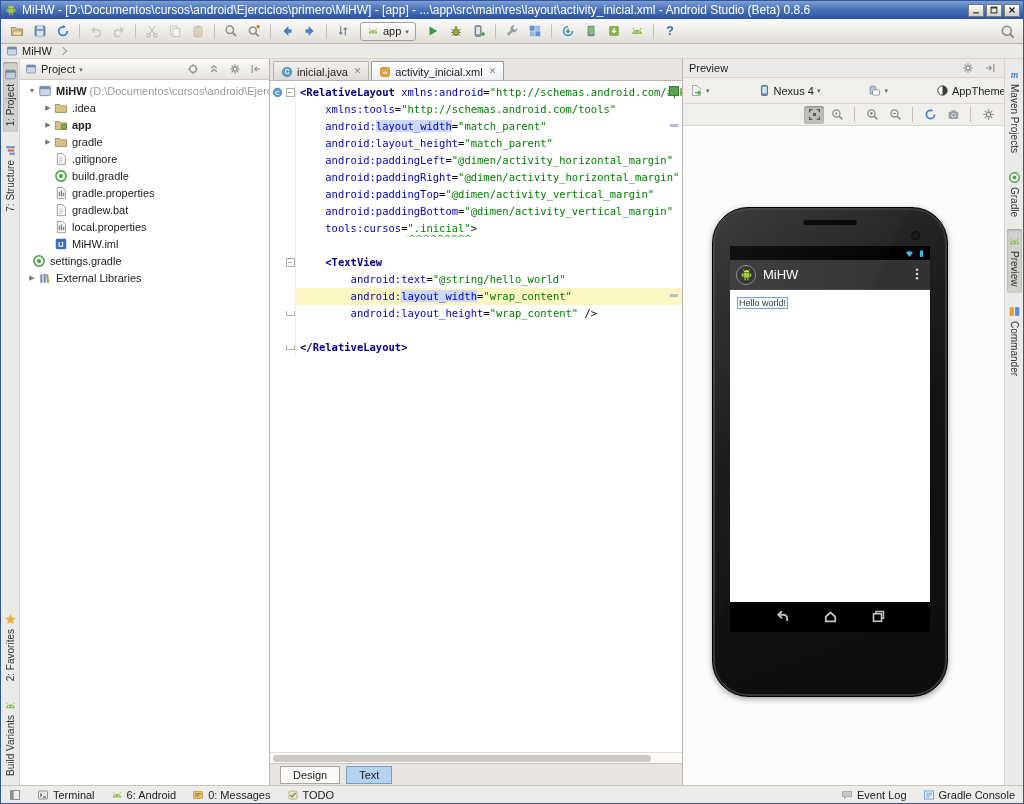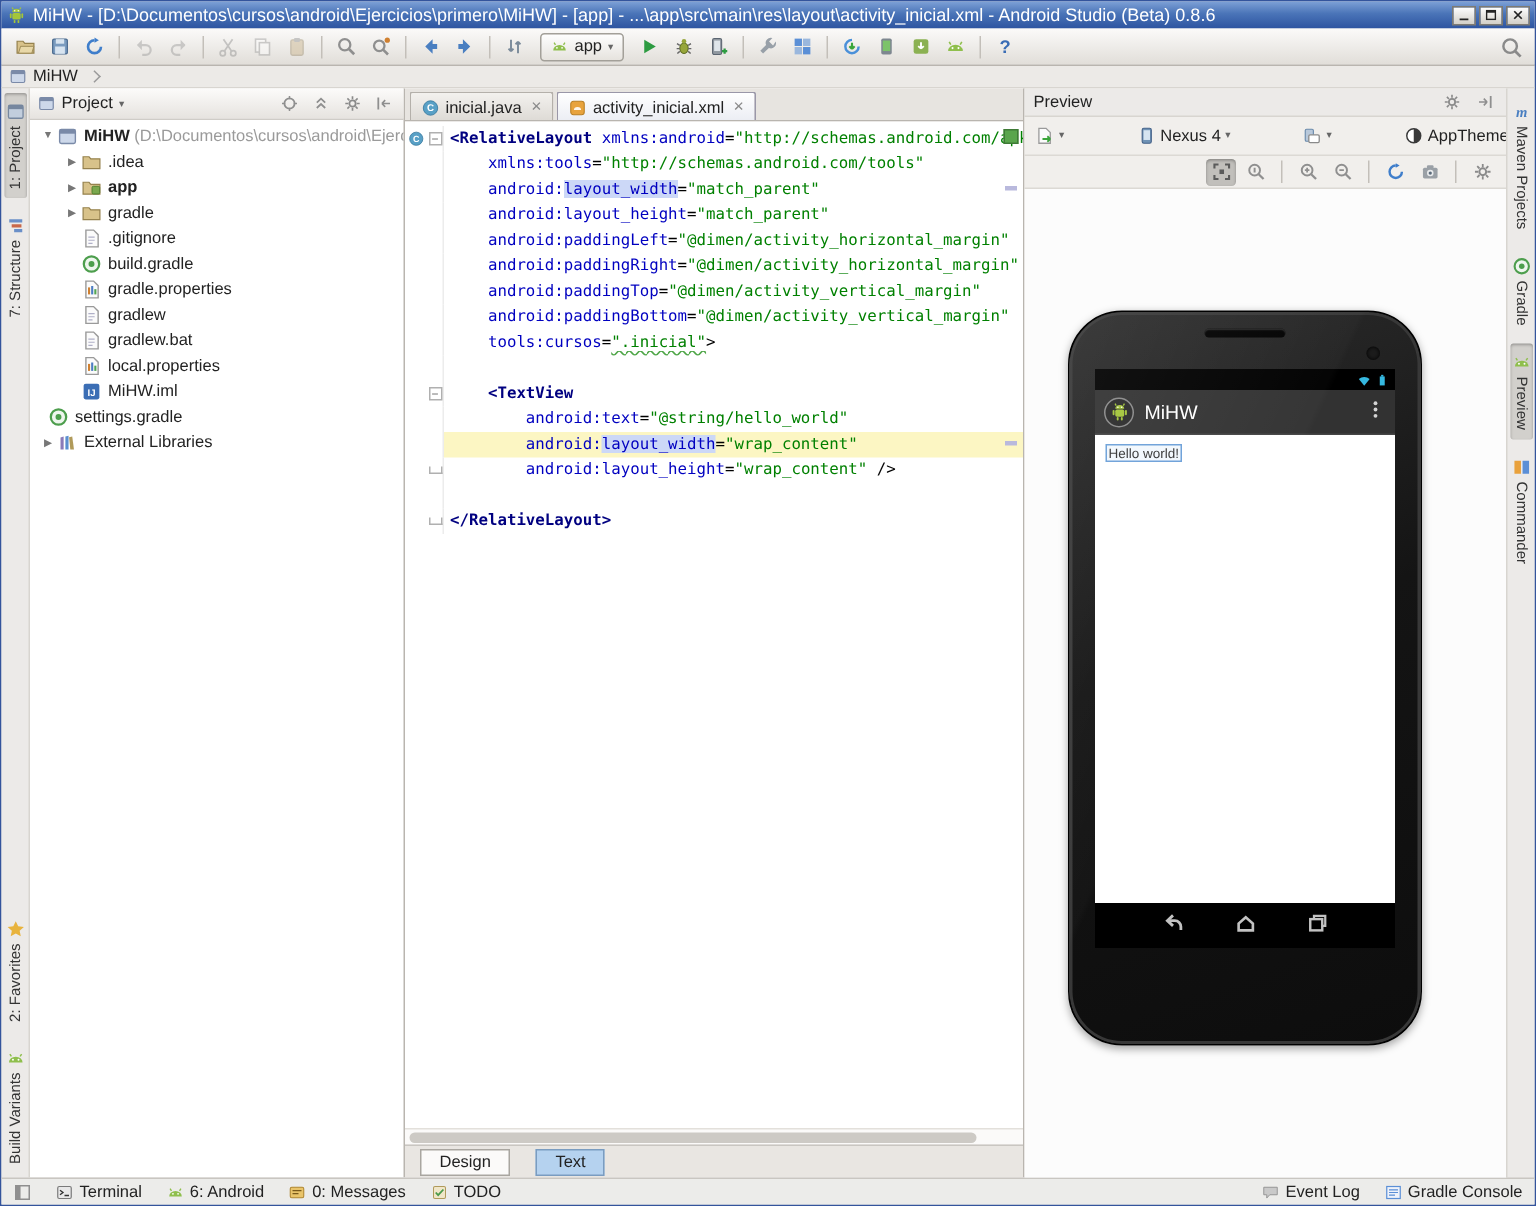--- a/index.html
+++ b/index.html
@@ -61,21 +61,21 @@
 .tag{color:#000080;font-weight:bold}
 .attr{color:#0000c0}
 .val{color:#008000}
 .plain{color:#000}
 .sel{background:#ccd8f7}
 .wavy{text-decoration:underline;text-decoration-style:wavy;text-decoration-color:#4fa648;text-underline-offset:2px}
 .green-ind{position:absolute;right:3px;top:5px;width:10px;height:10px;background:#5aa54c;border:1px solid #3f7a36}
 .emark{position:absolute;right:4px;width:8px;height:3px;background:#b9b9dd}
 .hscroll{height:11px;flex:none;border-top:1px solid #e3e0db;display:flex;align-items:center;padding:0 3px;background:#fbfaf9}
 .hthumb{height:7px;width:93%;background:#cdcac5;border-radius:4px}
-.bottom-tabs{height:22px;flex:none;background:#e9e6e2;border-top:1px solid #c9c6c1;display:flex;align-items:center;padding-left:10px;gap:17px}
+.bottom-tabs{height:22px;flex:none;background:#e9e6e2;border-top:1px solid #c9c6c1;display:flex;align-items:center;padding-left:10px;gap:6px}
 .btab{padding:2px 12px;border:1px solid #a9a6a0;background:#fbfaf9;font-size:11px}
 .btab.active{background:#b5d2ef;border-color:#7a9cc0}
 
 .preview-panel{width:322px;flex:none;border-left:1px solid #b9b5af;display:flex;flex-direction:column;background:#f2f0ed;min-height:0}
 .pv-header{height:19px;flex:none;display:flex;align-items:center;padding:0 6px;background:#eceae8;border-bottom:1px solid #d8d5d0;gap:6px}
 .pv-header .t{flex:1}
 .pv-tb1{height:26px;flex:none;display:flex;align-items:center;padding:0 4px;background:#f1efec;border-bottom:1px solid #dcd9d4;gap:17px;overflow:hidden}
 .pv-item{display:inline-flex;align-items:center;gap:3px;padding:2px 3px;border-radius:2px;white-space:nowrap}
 .pv-tb2{height:22px;flex:none;display:flex;align-items:center;justify-content:flex-end;padding:0 6px;background:#f1efec;border-bottom:1px solid #dcd9d4;gap:3px}
 .pvbtn{width:20px;height:18px;display:inline-flex;align-items:center;justify-content:center;border-radius:3px}
@@ -535,30 +535,20 @@
             <span class="arrow"></span>
             <span class="ic">
               <svg viewBox="0 0 12 12" width="14" height="14">
                 <path d="M2.8 1.2h4.4L9.8 3.8v7H2.8z" fill="#fbfbfb" stroke="#9a9a9a" stroke-width=".8"></path>
                 <rect x="4" y="4.8" width="1.2" height="4" fill="#d08030"></rect>
                 <rect x="5.8" y="4" width="1.2" height="4.8" fill="#4d7dc2"></rect>
                 <rect x="7.6" y="5.8" width="1.2" height="3" fill="#53a653"></rect>
               </svg>
             </span>
             <span class="tlabel">gradle.properties</span>
-          </div>
-          <div class="trow" style="padding-left:22px">
-            <span class="arrow"></span>
-            <span class="ic">
-              <svg viewBox="0 0 12 12" width="14" height="14">
-                <path d="M2.8 1.2h4.4L9.8 3.8v7H2.8z" fill="#fbfbfb" stroke="#9a9a9a" stroke-width=".8"></path>
-                <path d="M4.2 5.2h3.6M4.2 7h3.6M4.2 8.8h2.4" stroke="#b0b0c8" stroke-width=".7"></path>
-              </svg>
-            </span>
-            <span class="tlabel">gradlew</span>
           </div>
           <div class="trow" style="padding-left:22px">
             <span class="arrow"></span>
             <span class="ic">
               <svg viewBox="0 0 12 12" width="14" height="14">
                 <path d="M2.8 1.2h4.4L9.8 3.8v7H2.8z" fill="#fbfbfb" stroke="#9a9a9a" stroke-width=".8"></path>
                 <path d="M4.2 5.2h3.6M4.2 7h3.6M4.2 8.8h2.4" stroke="#b0b0c8" stroke-width=".7"></path>
               </svg>
             </span>
             <span class="tlabel">gradlew.bat</span>

